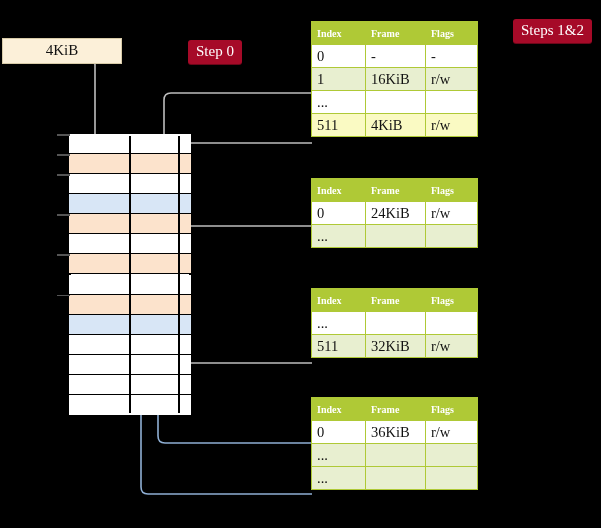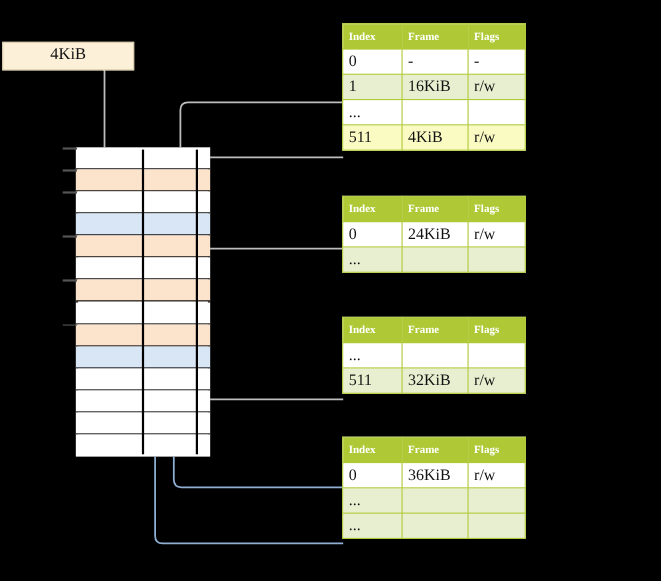--- a/index.html
+++ b/index.html
@@ -115,20 +115,26 @@
       <path d="M312,443 L165,443 Q158,443 158,436 L158,220" marker-end="url(#arrowBlue)"></path>
 
       <path d="M312,494 L148,494 Q141,494 141,487 L141,330" marker-end="url(#arrowBlue)"></path>
     </g>
   </svg>
 
   <div class="kib-box" style="left:2px;top:38px;width:118px;height:24px;">
     <span>4KiB</span>
   </div>
 
+  <div class="badge" style="left:188px;top:40px;">
+    <span>Step 0</span>
+  </div>
+  <div class="badge" style="left:513px;top:19px;">
+    <span>Steps 1&amp;2</span>
+  </div>
 
   <div id="memcol" style="left:69px;top:134px;width:122px;height:281px;"></div>
   <div id="memrows" style="position:absolute;left:69px;top:134px;width:122px;height:281px;">
       <div class="memrow white" style="top: 0px; height: 20.0714px;"></div>
       <div class="memrow peach" style="top: 20.0714px; height: 20.0714px;"></div>
       <div class="memrow white" style="top: 40.1429px; height: 20.0714px;"></div>
       <div class="memrow blue" style="top: 60.2143px; height: 20.0714px;"></div>
       <div class="memrow peach" style="top: 80.2857px; height: 20.0714px;"></div>
       <div class="memrow white" style="top: 100.357px; height: 20.0714px;"></div>
       <div class="memrow peach" style="top: 120.429px; height: 20.0714px;"></div>

